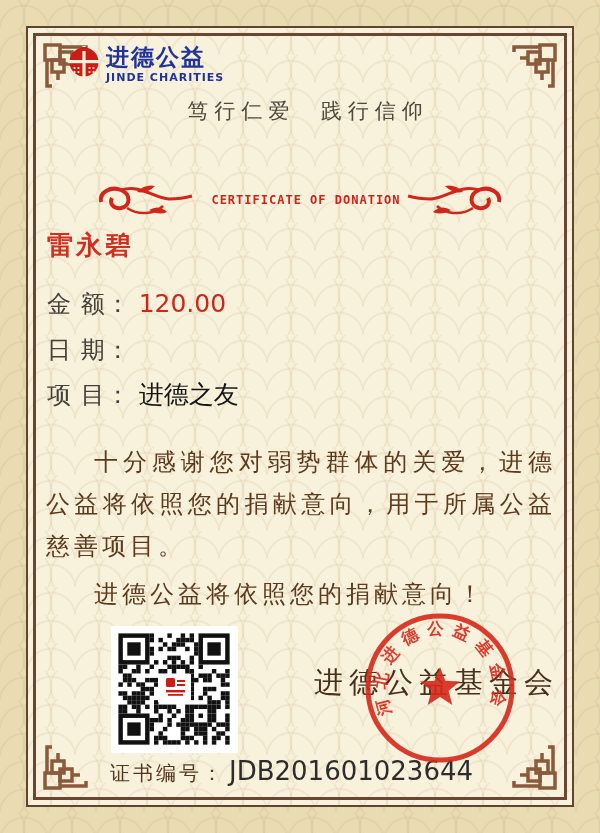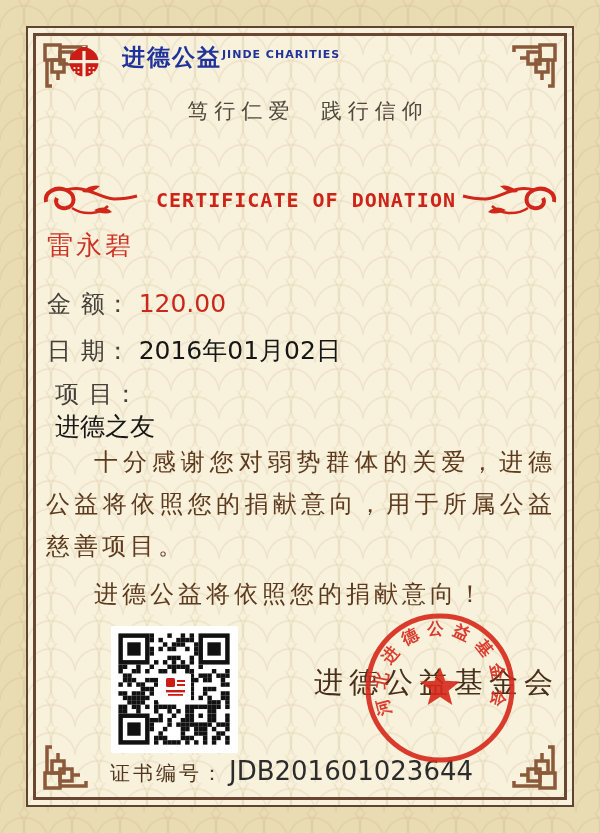--- a/index.html
+++ b/index.html
@@ -26,44 +26,44 @@
   }
   .frame-outer{position:absolute; inset:26px; border:2px solid #5f4434; pointer-events:none;}
   .frame-inner{position:absolute; inset:33px; border:3px solid #6a4733; pointer-events:none;}
   .corner{position:absolute; width:54px; height:54px;}
   .corner.tl{left:40px; top:40px;}
   .corner.tr{right:40px; top:40px; transform:scaleX(-1);}
   .corner.bl{left:40px; bottom:40px; transform:scaleY(-1);}
   .corner.br{right:40px; bottom:40px; transform:scale(-1,-1);}
 
   .logo{position:absolute; left:68px; top:46px; display:flex; align-items:flex-start; gap:6px;}
-  .logo-text{display:flex; flex-direction:row; line-height:1;margin-left:16px;}
+  .logo-text{display:flex; flex-direction:column; line-height:1;}
   .logo-cn{font-family:"DejaVu Sans","Liberation Sans",sans-serif; font-weight:bold; font-size:23px; color:#20339b; letter-spacing:2px;}
   .logo-en{font-family:"DejaVu Sans","Liberation Sans",sans-serif; font-weight:bold; font-size:11px; color:#20339b; letter-spacing:1px; margin-top:3px;}
 
   .motto{position:absolute; left:0; right:0; top:97px; text-align:center;
     font-size:21px; color:#4e483d; letter-spacing:6px; white-space:pre;padding-left:16px;}
   .title{position:absolute; left:0; right:0; top:120px; text-align:center;
     font-size:47px; font-weight:bold; color:#d1271a; letter-spacing:5px;}
   .en-title-row{position:absolute; left:0; right:0; top:184px; display:flex; align-items:center; justify-content:center; gap:6px;}
-  .en-title{font-family:"DejaVu Sans Mono","Liberation Mono",monospace; font-weight:bold; font-size:20px; color:#ce2318; letter-spacing:1px;margin-left:12px;}
+  .en-title{font-family:"DejaVu Sans Mono","Liberation Mono",monospace; font-weight:bold; font-size:12px; color:#ce2318; letter-spacing:1px;margin-left:12px;}
   .flourish{width:96px; height:32px;}
   .flourish.right{transform:scaleX(-1);}
 
   .recipient-name{position:absolute; left:47px; top:228px;
-    font-family:"DejaVu Sans","Liberation Sans",sans-serif; font-weight:normal;
+    font-family:"DejaVu Sans","Liberation Sans",sans-serif; font-weight:bold;
     font-size:26px; color:#ce3122; letter-spacing:3px;}
 
   .field-row{position:absolute; left:47px; display:flex; align-items:baseline;}
   .field-label{font-size:24px; color:#44403a; letter-spacing:1px;}
   .field-value{font-family:"DejaVu Sans","Liberation Sans",sans-serif; font-size:25px; color:#161616; margin-left:8px;}
   .field-value.red{color:#c8291b;}
   .row-amount{top:288px;}
   .row-date{top:334px;}
-  .row-project{top:378px;flex-direction:column;}
+  .row-project{top:378px;}
 
   .body-text{position:absolute; left:46px; right:44px; top:441px;
     font-size:24px; line-height:42px; letter-spacing:4px; color:#5d3a1e;
     text-align:justify;}
   .body-text p{margin:0; text-indent:2em;}
   .body-text p.closing{margin-top:6px; text-align:left;}
 
   .qr{position:absolute; left:111px; top:626px; width:127px; height:127px;}
 
   .foundation{position:absolute; left:314px; top:663px;
@@ -170,21 +170,20 @@
   </div>
 
   <div class="recipient-name">雷永碧</div>
 
   <div class="field-row row-amount">
     <span class="field-label">金 额：</span>
     <span class="field-value red">120.00</span>
   </div>
   <div class="field-row row-date">
     <span class="field-label">日 期：</span>
-    <span class="field-value">2016年01月02日</span>
   </div>
   <div class="field-row row-project">
     <span class="field-label">项 目：</span>
     <span class="field-value">进德之友</span>
   </div>
 
   <div class="body-text">
     <p>十分感谢您对弱势群体的关爱，进德公益将依照您的捐献意向，用于所属公益慈善项目。</p>
     <p class="closing">进德公益将依照您的捐献意向！</p>
   </div>

